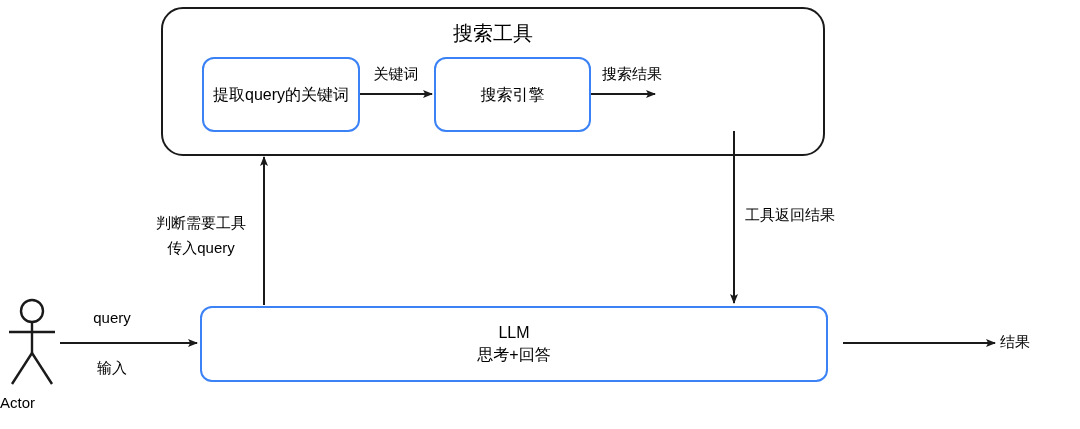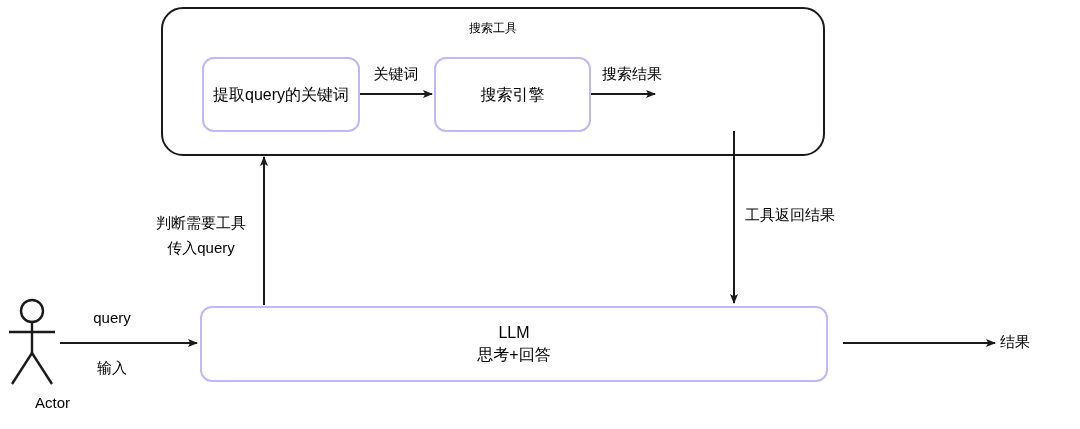--- a/index.html
+++ b/index.html
@@ -22,21 +22,21 @@
   #diagram-svg {
     position: absolute;
     left: 0;
     top: 0;
     width: 1080px;
     height: 429px;
   }
   .node-box {
     position: absolute;
     box-sizing: border-box;
-    border: 2px solid #c4b5fd;
+    border: 2px solid #3b82f6;
     border-radius: 12px;
     background: #ffffff;
     display: flex;
     flex-direction: column;
     align-items: center;
     justify-content: center;
     text-align: center;
     line-height: 1.35;
   }
   .node-label {
@@ -46,37 +46,37 @@
   }
   .container-box {
     position: absolute;
     box-sizing: border-box;
     border: 2px solid #1a1a1a;
     border-radius: 22px;
     background: transparent;
   }
   .container-title {
     position: absolute;
-    font-size: 12px;
+    font-size: 20px;
     text-align: center;
     white-space: nowrap;
     color: #000000;
   }
   .edge-label {
     position: absolute;
     font-size: 15px;
     line-height: 1.45;
     text-align: center;
     white-space: nowrap;
     color: #000000;
   }
   .actor-caption {
     position: absolute;
     font-size: 15px;
-    text-align: right;
+    text-align: left;
     white-space: nowrap;
     color: #000000;
   }
   .terminal-label {
     position: absolute;
     font-size: 15px;
     text-align: center;
     white-space: nowrap;
     color: #000000;
   }

